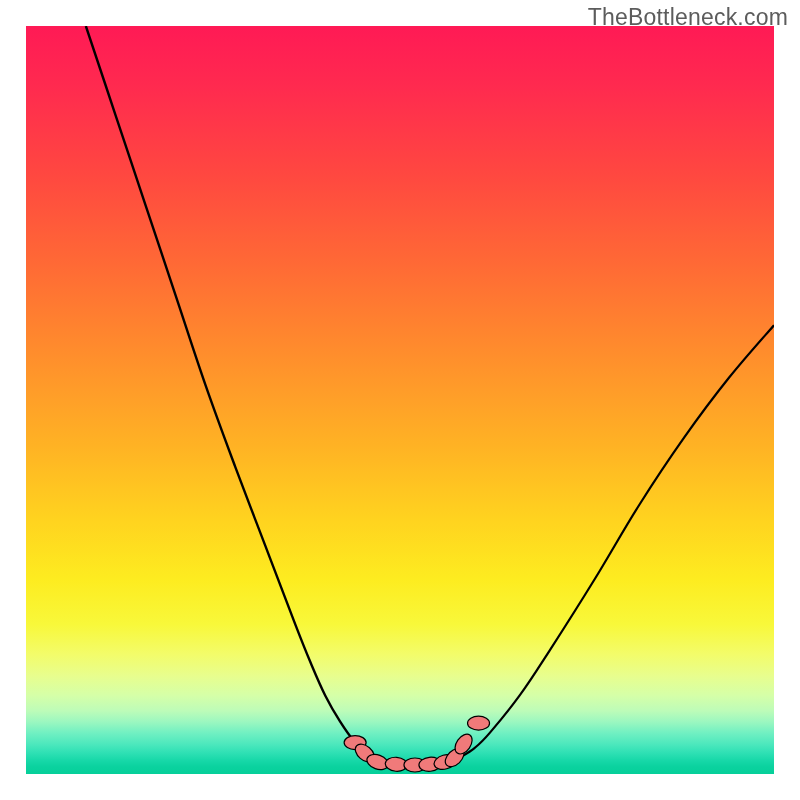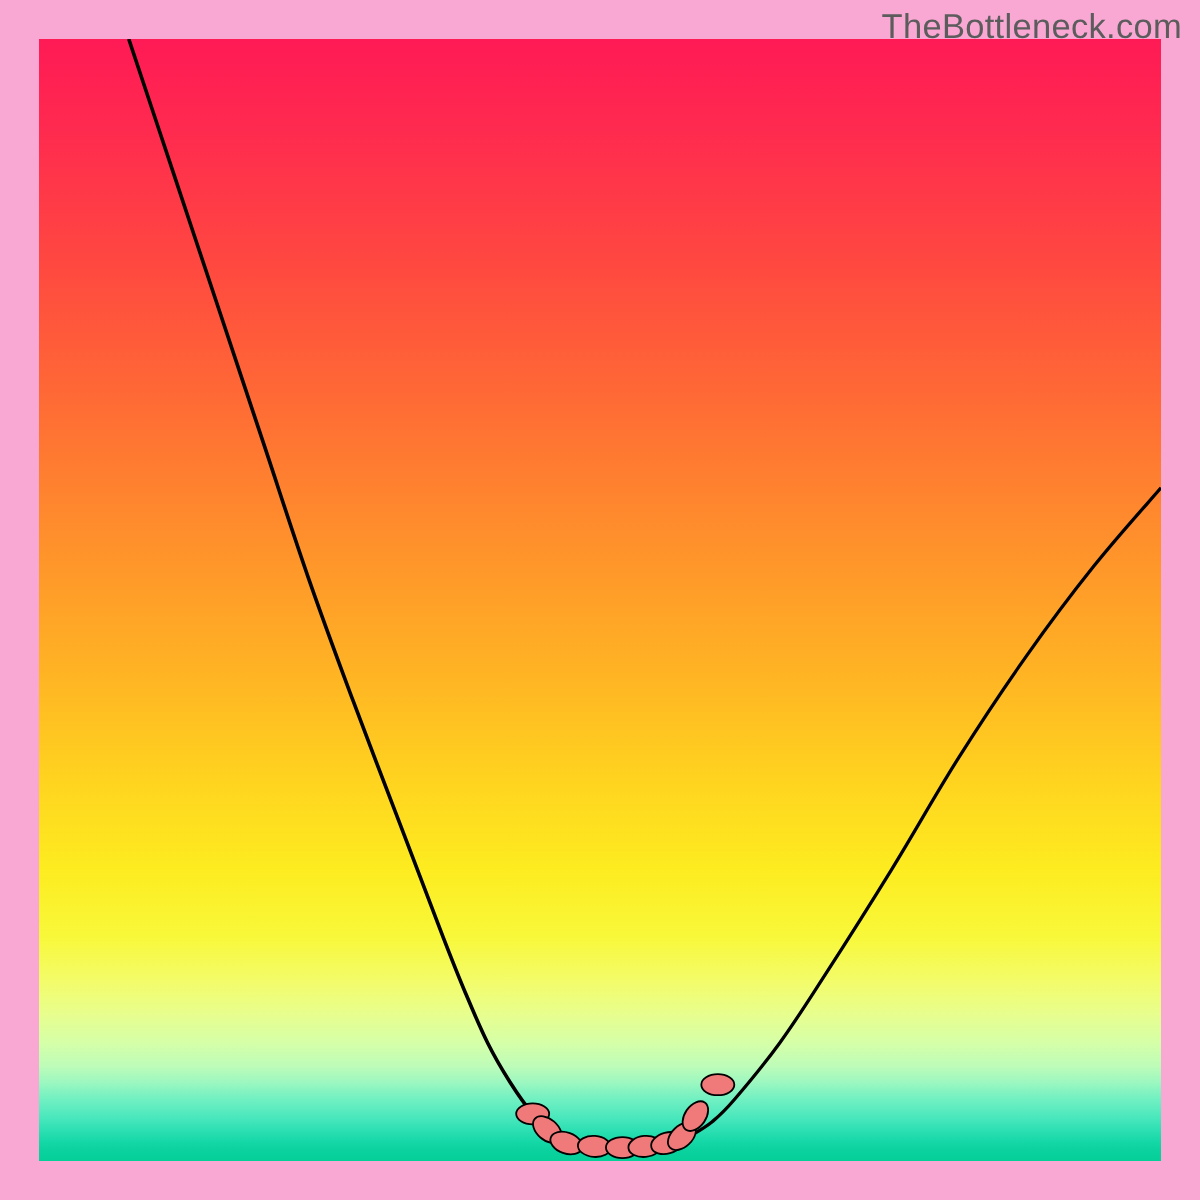--- a/index.html
+++ b/index.html
@@ -7,21 +7,21 @@
     padding: 0;
     width: 800px;
     height: 800px;
     overflow: hidden;
     background: #000;
     font-family: Arial, Helvetica, sans-serif;
   }
   .frame {
     position: absolute;
     inset: 0;
-    background: #f9a8d4;
+    background: #ffffff;
   }
   .plot {
     position: absolute;
     left: 26px;
     top: 26px;
     width: 748px;
     height: 748px;
     overflow: hidden;
   }
   .gradient {

